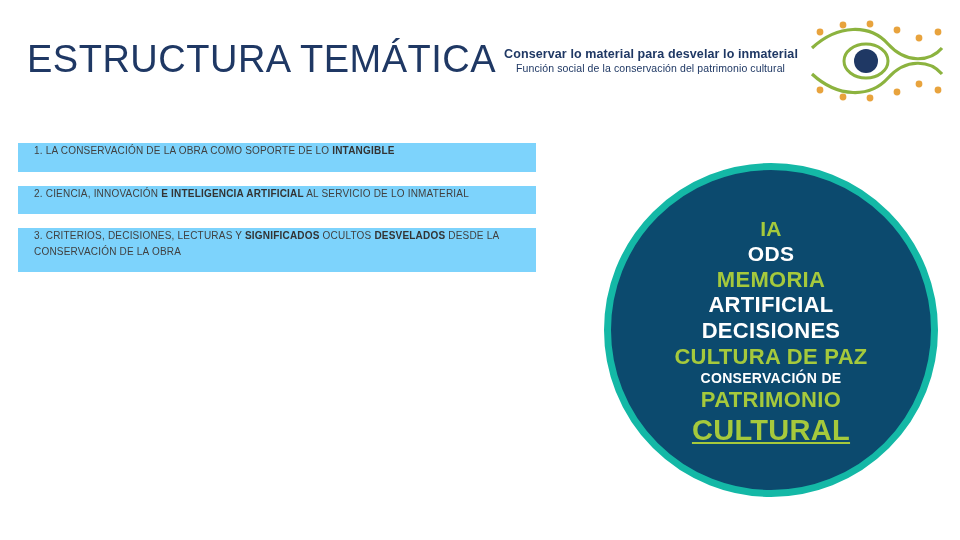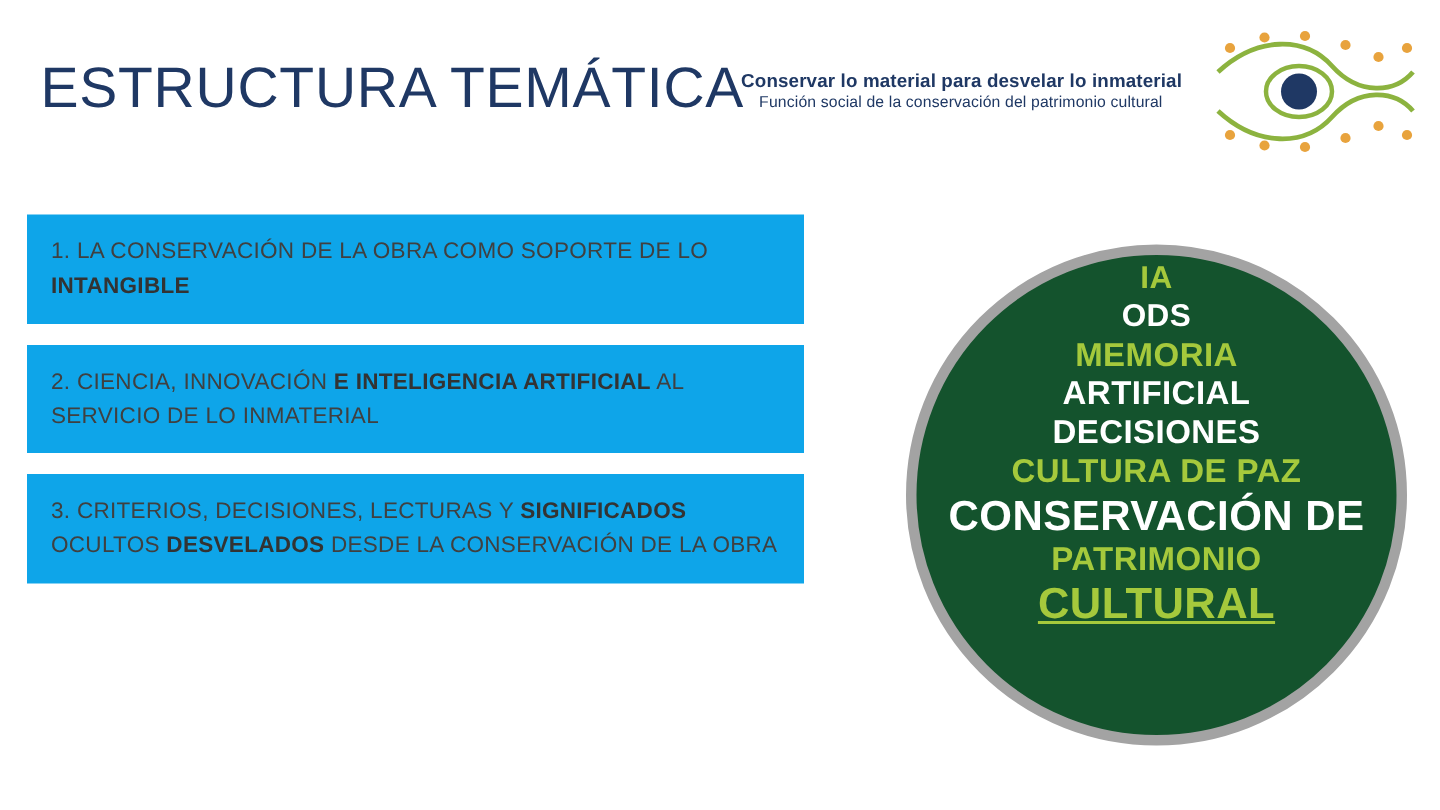--- a/index.html
+++ b/index.html
@@ -33,21 +33,20 @@
     white-space: nowrap;
   }
 
   
   .logo-block {
     position: absolute;
     right: 12px;
     top: 18px;
     display: flex;
     align-items: center;
-    gap: 10px;
   }
   .logo-text {
     text-align: left;
     line-height: 1.25;
   }
   .logo-line1 {
     font-size: 12.5px;
     font-weight: bold;
     color: #1f3864;
     white-space: nowrap;
@@ -67,51 +66,52 @@
   }
 
   
   .items {
     position: absolute;
     left: 18px;
     top: 143px;
     width: 518px;
   }
   .item {
-    background: #0ea5e9;
+    background: #7dd3fc;
     color: #404040;
-    font-size: 15px;
+    font-size: 10px;
     line-height: 1.55;
-    padding: 13px 14px 13px 16px;
+    padding: 0 14px 13px 16px;
     margin-bottom: 14px;
     letter-spacing: 0.2px;
   }
   .item b {
     font-weight: bold;
     color: #333333;
   }
 
   
   .circle-wrap {
     position: absolute;
     left: 604px;
     top: 163px;
     width: 334px;
     height: 334px;
   }
   .circle {
     width: 100%;
     height: 100%;
     border-radius: 50%;
-    background: #14532d;
-    border: 7px solid #a3a3a3;
+    background: #0c4a6e;
+    border: 7px solid #14b8a6;
     box-sizing: border-box;
     display: flex;
     flex-direction: column;
     align-items: center;
+    justify-content: center;
     padding-top: 4px;
   }
   .circle-line {
     font-weight: bold;
     line-height: 1.18;
     text-align: center;
     white-space: nowrap;
     letter-spacing: 0.3px;
   }
   .c-green { color: #a5c93c; }
@@ -163,19 +163,19 @@
   </div>
 
   <div class="circle-wrap">
     <div class="circle">
         <div class="circle-line c-green" style="font-size: 21px;">IA</div>
         <div class="circle-line c-white" style="font-size: 21px;">ODS</div>
         <div class="circle-line c-green" style="font-size: 22px;">MEMORIA</div>
         <div class="circle-line c-white" style="font-size: 22px;">ARTIFICIAL</div>
         <div class="circle-line c-white" style="font-size: 22px;">DECISIONES</div>
         <div class="circle-line c-green" style="font-size: 22px;">CULTURA DE PAZ</div>
-        <div class="circle-line c-white" style="font-size: 28px;">CONSERVACIÓN DE</div>
+        <div class="circle-line c-white" style="font-size: 14px;">CONSERVACIÓN DE</div>
         <div class="circle-line c-green" style="font-size: 22px;">PATRIMONIO</div>
         <div class="circle-line c-green underline" style="font-size: 29px;">CULTURAL</div>
       </div>
   </div>
 
 </div>
 
 </body></html>

